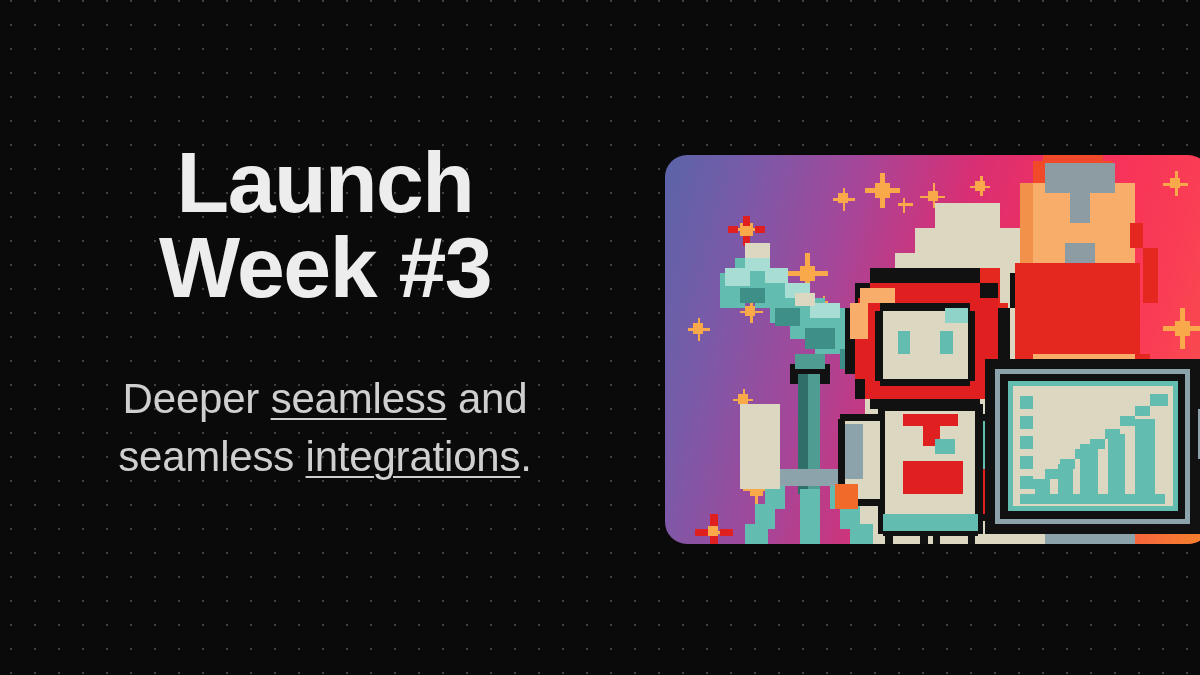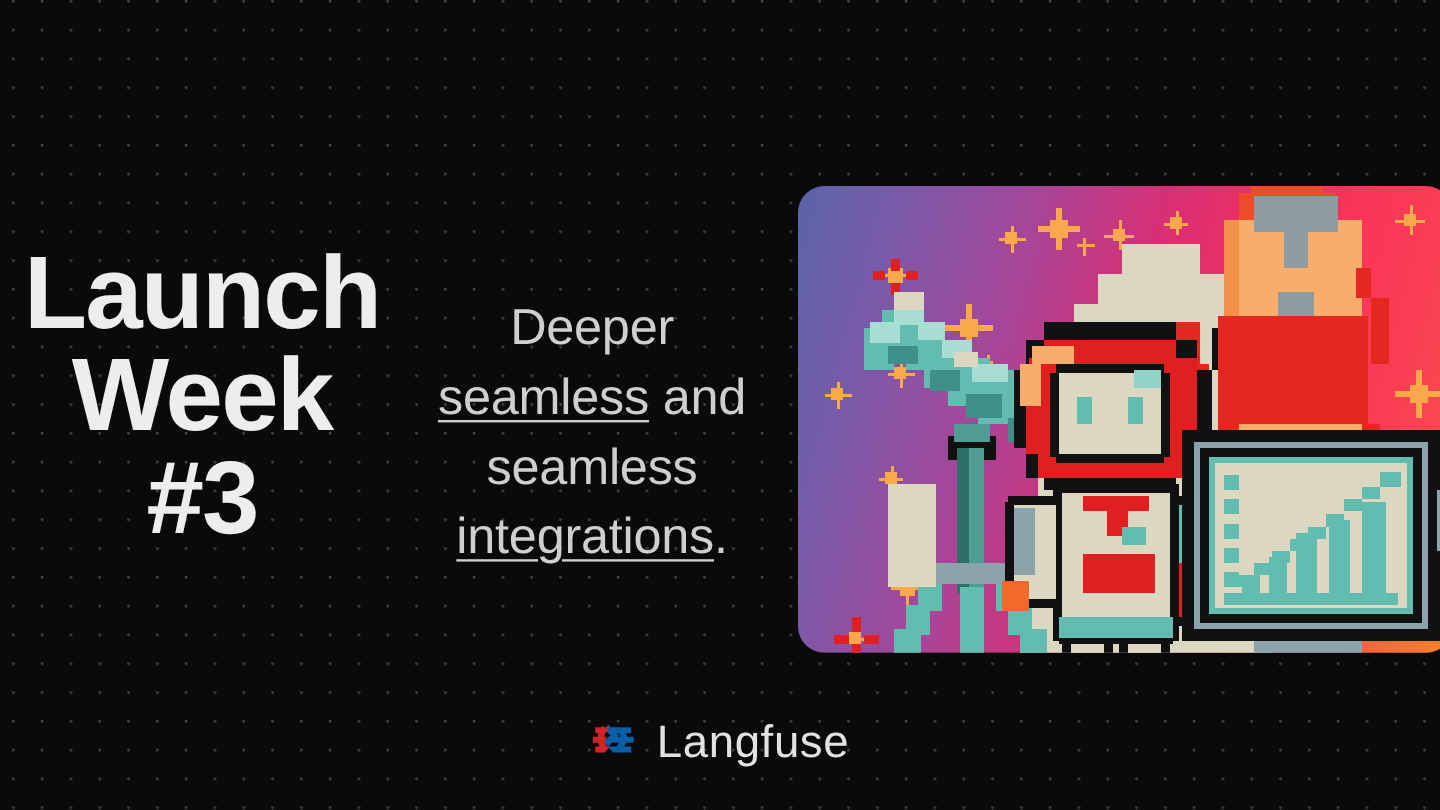--- a/index.html
+++ b/index.html
@@ -22,21 +22,21 @@
   }
 
   
   #left-col {
     position: absolute;
     left: 0px;
     top: 140px;
     width: 650px;
     height: 380px;
     display: flex;
-    flex-direction: row;
+    flex-direction: column;
     align-items: center;
     justify-content: flex-start;
   }
   #headline {
     color: #ededed;
     font-size: 86px;
     font-weight: 700;
     line-height: 0.99;
     letter-spacing: -1.5px;
     text-align: center;
@@ -493,34 +493,14 @@
 
         <g>
           <rect x="84" y="188" width="60" height="10" fill="#c6603c" opacity="0.8"></rect>
           <rect x="30" y="186" width="40" height="12" fill="#4e9c92" opacity="0.7"></rect>
           <rect x="150" y="184" width="60" height="14" fill="#f4812c" opacity="0.6"></rect>
         </g>
       </svg>
     </div>
   </div>
 
-  <div id="footer-logo">
-    <svg id="logo-mark" width="40" height="34" viewBox="0 0 40 34">
-      <g fill="#0a5fa8">
-        <path d="M14 4 L34 4 L34 9 L19 9 L14 4 Z"></path>
-        <path d="M14 12 L36 12 L36 17 L19 17 L14 12 Z"></path>
-        <path d="M14 20 L34 20 L34 25 L19 25 L14 20 Z"></path>
-        <path d="M15 2 L24 11 L15 20 L11 16 L17 11 L11 6 Z"></path>
-      </g>
-      <g fill="#d1232a">
-        <path d="M4 4 L16 4 L12 9 L4 9 Z"></path>
-        <path d="M2 12 L14 12 L11 17 L2 17 Z"></path>
-        <path d="M4 20 L16 20 L12 25 L4 25 Z"></path>
-        <path d="M10 3 Q2 12 10 25 L15 22 Q8 12 15 6 Z"></path>
-      </g>
-      <g fill="#0a5fa8">
-        <path d="M20 6 Q30 12 20 22 L27 22 Q34 12 27 6 Z"></path>
-      </g>
-    </svg>
-    <span id="logo-word">Langfuse</span>
-  </div>
 
 </div>
 
 </body></html>

